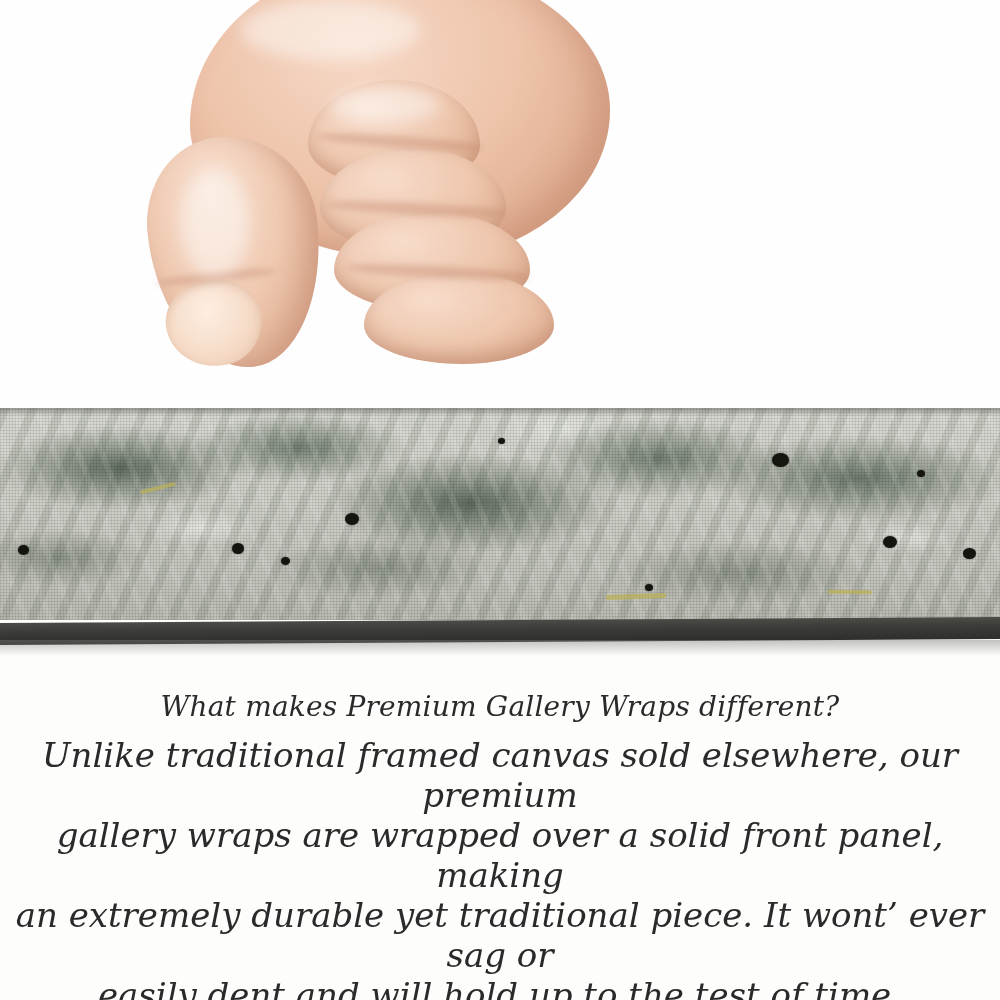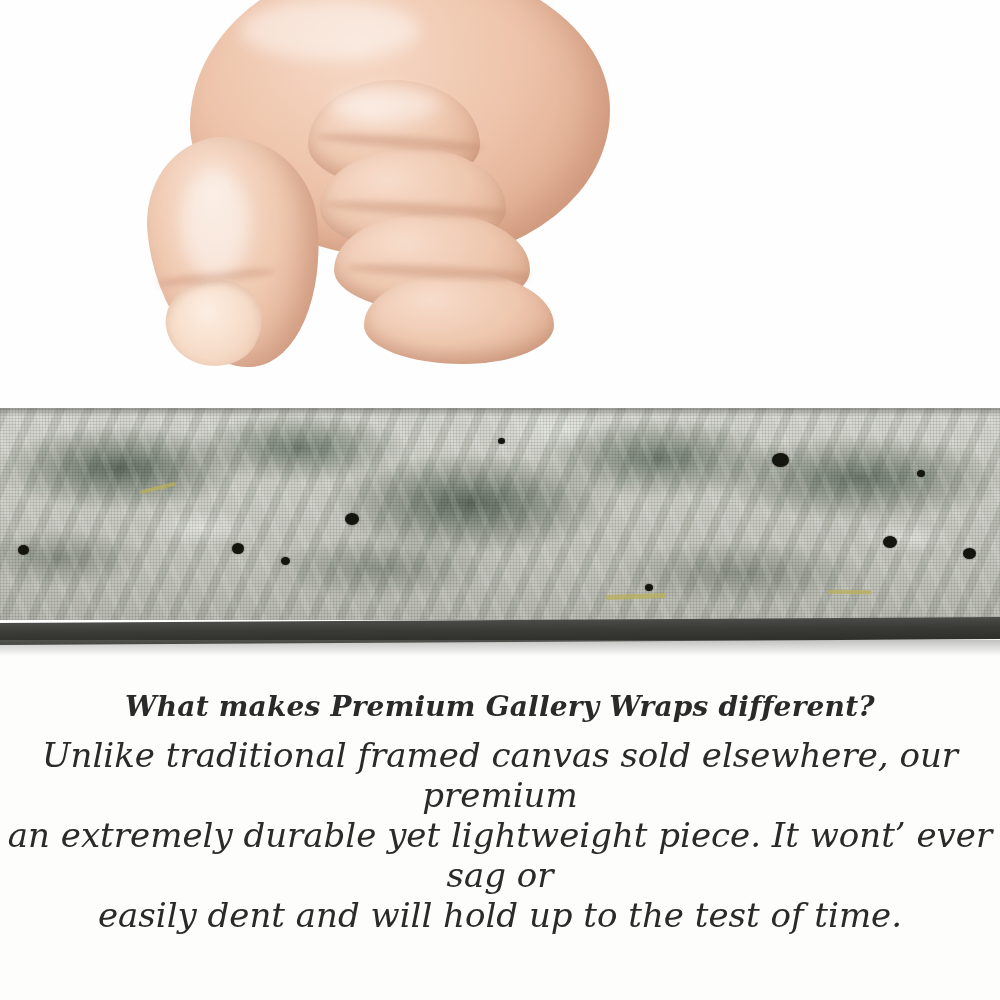--- a/index.html
+++ b/index.html
@@ -201,21 +201,21 @@
     left: 0;
     top: 690px;
     width: 1000px;
     text-align: center;
     color: #2a2a2a;
     font-family: "DejaVu Serif", serif;
     font-style: italic;
   }
   .caption-title {
     font-size: 28px;
-    font-weight: 700;
+    font-weight: 400;
     letter-spacing: 0.2px;
     margin-bottom: 12px;
   }
   .caption-line {
     font-size: 34px;
     line-height: 40px;
     font-weight: 400;
   }
   .caption-last {
     margin-top: 8px;
@@ -267,17 +267,18 @@
     <div class="yellow-dash" style="left:828px; top:182px; width:44px; height:4px; transform:rotate(1deg);"></div>
     <div class="yellow-dash" style="left:140px; top:78px; width:36px; height:4px; transform:rotate(-14deg);"></div>
   </div>
 
   <div class="panel-edge"></div>
   <div class="panel-edge-shadow"></div>
 
   <div class="caption">
     <div class="caption-title">What makes Premium Gallery Wraps different?</div>
     <div class="caption-line">Unlike traditional framed canvas sold elsewhere, our premium</div>
-    <div class="caption-line">an extremely durable yet lightweight piece. It wont’ ever sag or</div>
+    <div class="caption-line">gallery wraps are wrapped over a solid front panel, making</div>
+    <div class="caption-line">an extremely durable yet traditional piece. It wont’ ever sag or</div>
     <div class="caption-line">easily dent and will hold up to the test of time.</div>
   </div>
 
 </div>
 
 </body></html>

